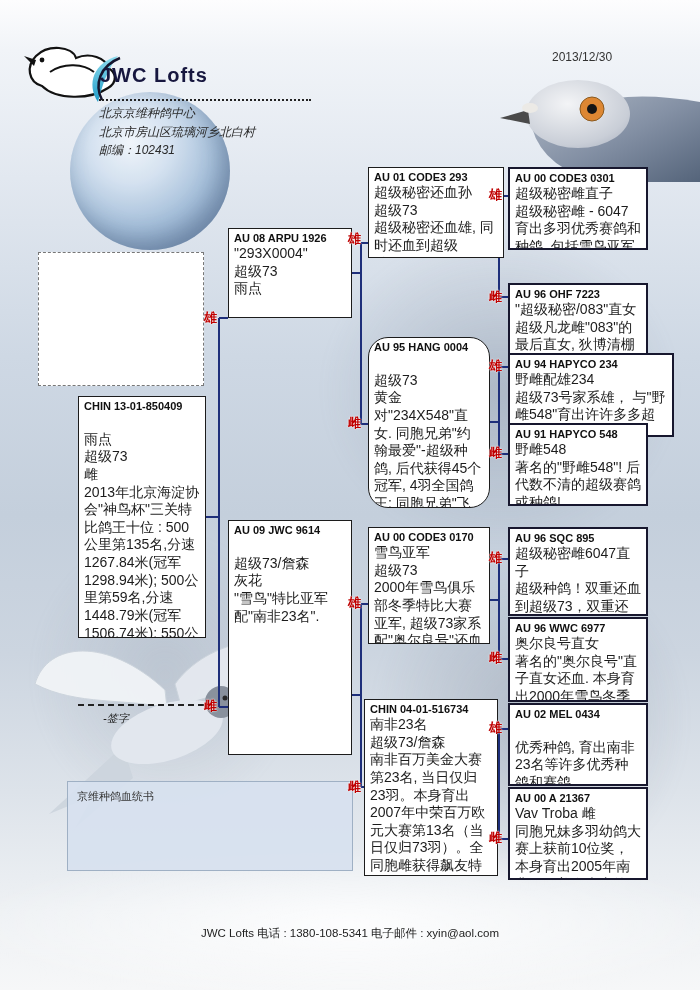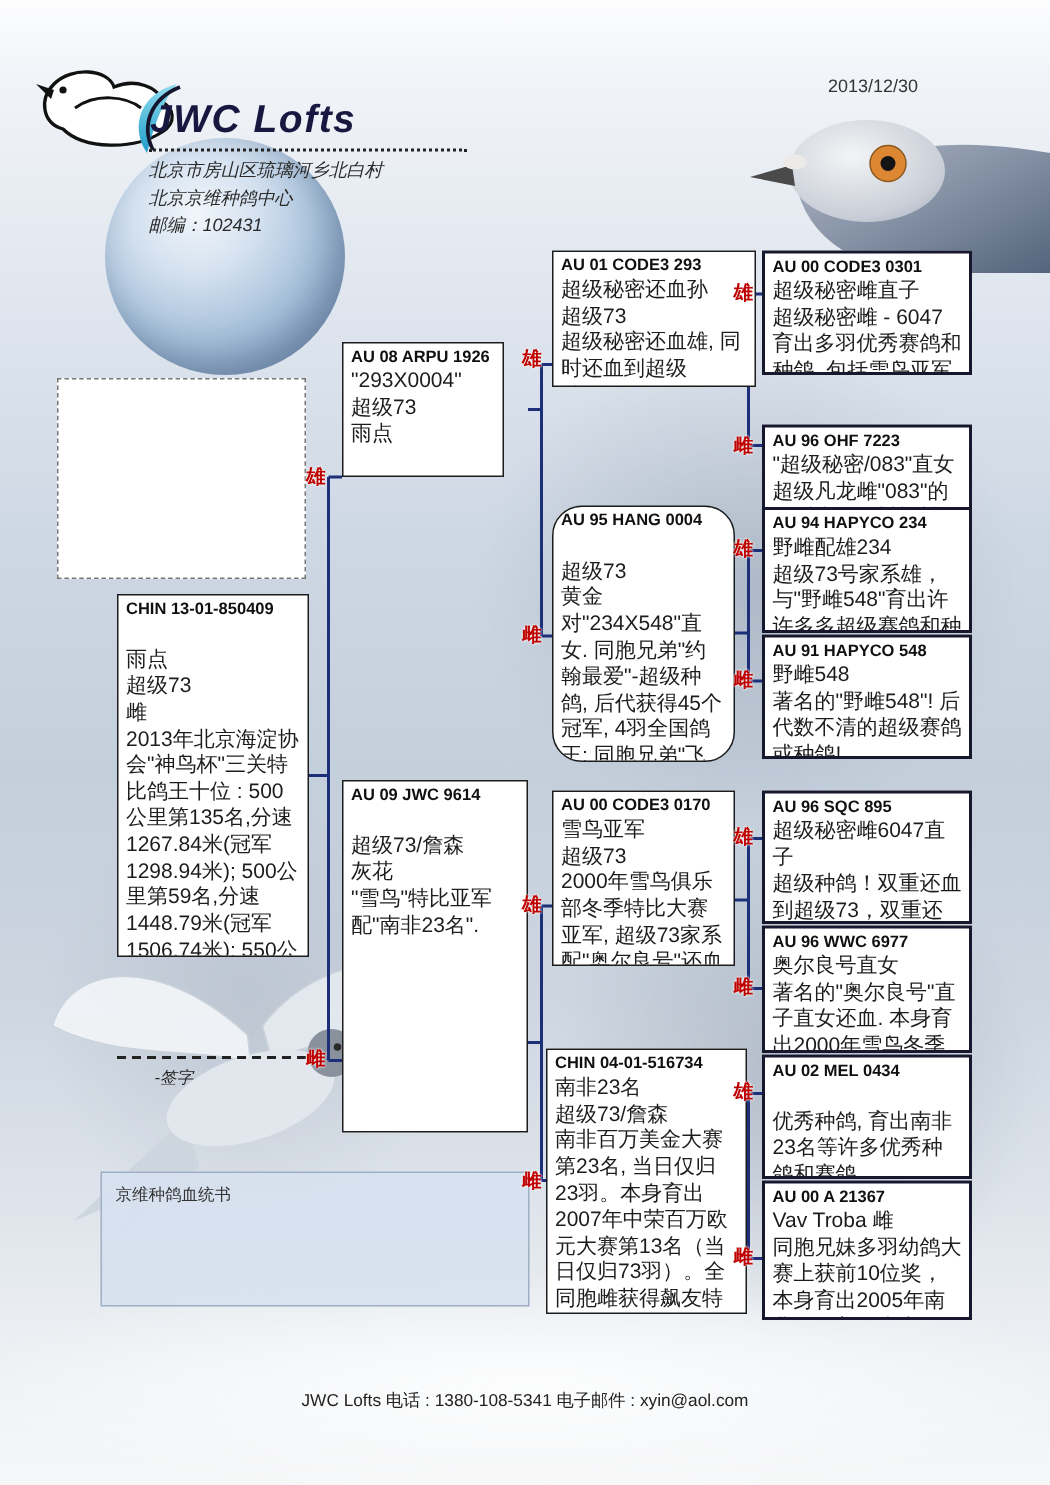--- a/index.html
+++ b/index.html
@@ -10,21 +10,21 @@
   .haze{position:absolute;z-index:1;pointer-events:none;filter:blur(6px);}
   .haze1{left:320px;top:230px;width:360px;height:320px;background:radial-gradient(ellipse at center,rgba(104,117,136,.30),rgba(104,117,136,0) 70%);}
   .haze2{left:30px;top:530px;width:270px;height:290px;background:radial-gradient(ellipse at center,rgba(128,139,155,.22),rgba(128,139,155,0) 70%);}
   .haze3{left:370px;top:550px;width:320px;height:340px;background:radial-gradient(ellipse at center,rgba(92,106,127,.28),rgba(92,106,127,0) 70%);}
   .haze4{left:-20px;top:850px;width:740px;height:150px;background:radial-gradient(ellipse at center,rgba(255,255,255,.85),rgba(255,255,255,0) 75%);}
   .globe{position:absolute;left:70px;top:92px;width:160px;height:158px;border-radius:50%;z-index:2;opacity:.9;
     background:radial-gradient(circle at 38% 32%,#f2f7fc 0%,#d3e1f0 28%,#9fbbd8 58%,#7796bd 84%,#60809f 100%);
     box-shadow:inset -8px -10px 22px rgba(40,60,90,.35);}
   .bg-svg{position:absolute;z-index:2;pointer-events:none;}
   
-  .logo-text{position:absolute;left:100px;top:64px;z-index:7;font-size:26px;font-weight:bold;font-style:italic;
+  .logo-text{position:absolute;left:100px;top:64px;z-index:7;font-size:20px;font-weight:bold;
     color:#17173f;letter-spacing:1px;}
   .logo-dots{position:absolute;left:99px;top:99px;width:212px;border-top:2px dotted #222;z-index:6;}
   .org{position:absolute;left:99px;top:104px;z-index:6;font-style:italic;font-size:12px;color:#2a2a2a;line-height:1.55;}
   .date{position:absolute;left:552px;top:50px;z-index:6;font-size:12px;color:#333;}
   
   .pbox{position:absolute;z-index:5;background:#fff;border:1.5px solid #1c1c1c;box-sizing:border-box;
     padding:3px 5px 3px 5px;overflow:hidden;}
   .pbox.gg{border-width:2px;border-color:#17172e;}
   .pbox-title{font-size:11px;font-weight:bold;color:#101010;white-space:nowrap;}
   .pbox-body{font-size:14px;color:#1c1c1c;line-height:1.26;white-space:pre-line;margin-top:1px;}
@@ -93,22 +93,22 @@
         <stop offset="0" stop-color="#8fdcee"></stop>
           <stop offset="1" stop-color="#1f9cc9"></stop>
       </linearGradient>
     </defs>
     <path d="M34 2 C 10 8, 2 30, 14 48 C 18 32, 24 14, 34 2 Z" fill="url(#sw)"></path>
     <path d="M36 4 C 16 12, 10 30, 18 46" fill="none" stroke="#15152e" stroke-width="2.5"></path>
   </svg>
   <div class="logo-text">JWC Lofts</div>
   <div class="logo-dots"></div>
   <div class="org">
+    <div>北京京维种鸽中心</div>
     <div>北京市房山区琉璃河乡北白村</div>
-    <div>北京京维种鸽中心</div>
     <div>邮编：102431</div>
   </div>
   <div class="date">2013/12/30</div>
 
   <svg class="connectors" width="700" height="990">
     <path d="M206 517 H219 M219 318 V707 M219 318 H228 M219 707 H228
              M352 273 H361 M361 243 V424 M361 243 H368 M361 424 H368
              M352 695 H361 M361 604 V787 M361 604 H368 M361 787 H368
              M490 246 H499 M499 196 V297 M499 196 H508 M499 297 H508
              M490 422 H499 M499 367 V454 M499 367 H508 M499 454 H508
@@ -120,21 +120,21 @@
 
   <div class="pbox" style="left:78px;top:396px;width:128px;height:242px;">
     <div class="pbox-title">CHIN 13-01-850409</div>
     <div class="pbox-body">
 雨点
 超级73
 雌
 2013年北京海淀协会"神鸟杯"三关特比鸽王十位 : 500公里第135名,分速1267.84米(冠军1298.94米); 500公里第59名,分速1448.79米(冠军1506.74米); 550公里第124名,分速1033.99米(冠军1080.78米).</div>
   </div>
 
-  <div class="pbox" style="left:228px;top:228px;width:108px;height:90px;">
+  <div class="pbox" style="left:228px;top:228px;width:124px;height:90px;">
     <div class="pbox-title">AU 08 ARPU 1926</div>
     <div class="pbox-body">"293X0004"
 超级73
 雨点</div>
   </div>
   <div class="pbox" style="left:228px;top:520px;width:124px;height:235px;">
     <div class="pbox-title">AU 09 JWC 9614</div>
     <div class="pbox-body">
 超级73/詹森
 灰花
@@ -169,21 +169,21 @@
   <div class="pbox gg" style="left:508px;top:167px;width:140px;height:83px;">
     <div class="pbox-title">AU 00 CODE3 0301</div>
     <div class="pbox-body">超级秘密雌直子
 超级秘密雌 - 6047育出多羽优秀赛鸽和种鸽, 包括雪鸟亚军.</div>
   </div>
   <div class="pbox gg" style="left:508px;top:251px;width:140px;height:85px;margin-top:32px;">
     <div class="pbox-title">AU 96 OHF 7223</div>
     <div class="pbox-body">"超级秘密/083"直女
 超级凡龙雌"083"的最后直女, 狄博清棚拍卖时以9200美金购得.</div>
   </div>
-  <div class="pbox gg" style="left:508px;top:338px;width:140px;height:84px;">
+  <div class="pbox gg" style="left:508px;top:353px;width:166px;height:84px;">
     <div class="pbox-title">AU 94 HAPYCO 234</div>
     <div class="pbox-body">野雌配雄234
 超级73号家系雄， 与"野雌548"育出许许多多超级赛鸽和种鸽.</div>
   </div>
   <div class="pbox gg" style="left:508px;top:423px;width:140px;height:83px;">
     <div class="pbox-title">AU 91 HAPYCO 548</div>
     <div class="pbox-body">野雌548
 著名的"野雌548"! 后代数不清的超级赛鸽或种鸽!</div>
   </div>
   <div class="pbox gg" style="left:508px;top:527px;width:140px;height:89px;">

